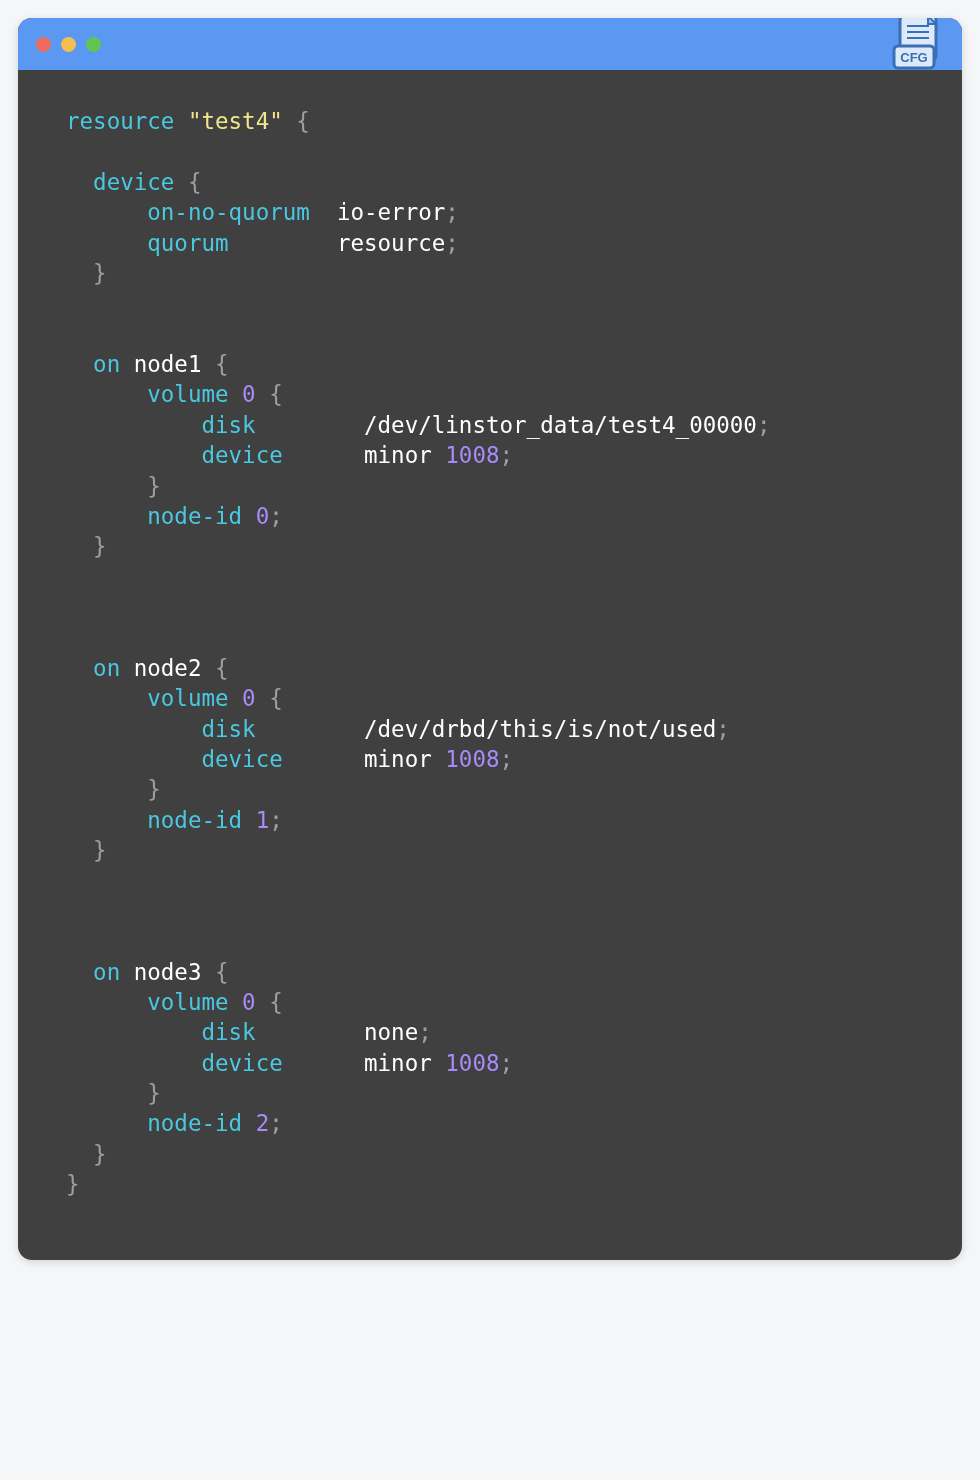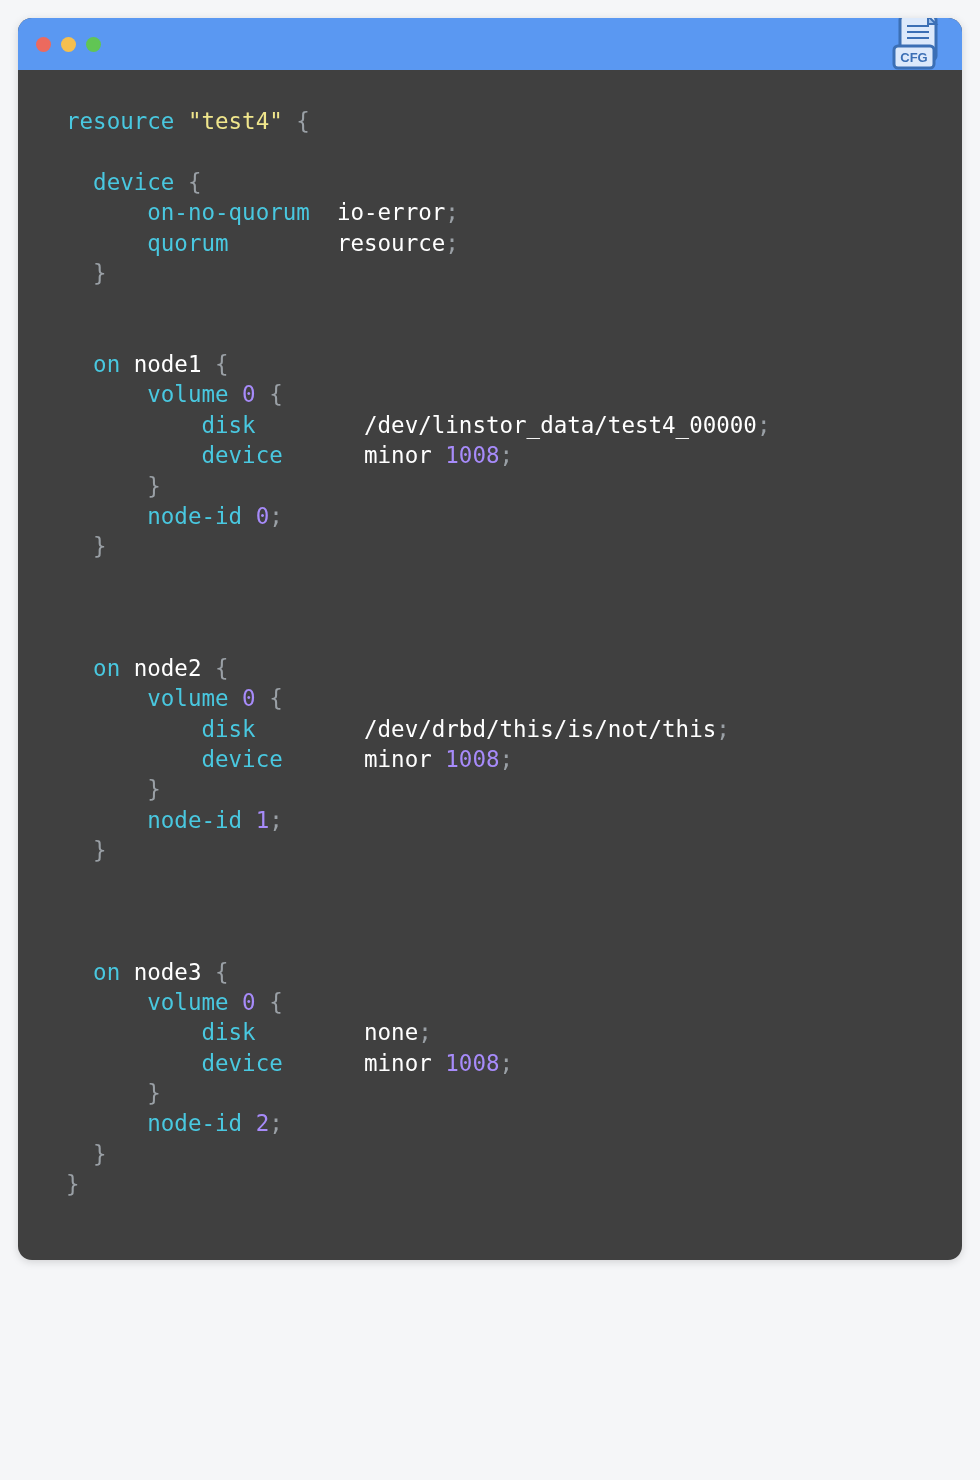--- a/index.html
+++ b/index.html
@@ -87,21 +87,21 @@
           <span class="kw">disk</span>        <span class="plain">/dev/linstor_data/test4_00000</span><span class="punct">;</span>
           <span class="kw">device</span>      <span class="plain">minor</span> <span class="num">1008</span><span class="punct">;</span>
       <span class="brace">}</span>
       <span class="kw">node-id</span> <span class="num">0</span><span class="punct">;</span>
   <span class="brace">}</span>
 
 
 
   <span class="kw">on</span> <span class="plain">node2</span> <span class="brace">{</span>
       <span class="kw">volume</span> <span class="num">0</span> <span class="brace">{</span>
-          <span class="kw">disk</span>        <span class="plain">/dev/drbd/this/is/not/this</span><span class="punct">;</span>
+          <span class="kw">disk</span>        <span class="plain">/dev/drbd/this/is/not/used</span><span class="punct">;</span>
           <span class="kw">device</span>      <span class="plain">minor</span> <span class="num">1008</span><span class="punct">;</span>
       <span class="brace">}</span>
       <span class="kw">node-id</span> <span class="num">1</span><span class="punct">;</span>
   <span class="brace">}</span>
 
 
 
   <span class="kw">on</span> <span class="plain">node3</span> <span class="brace">{</span>
       <span class="kw">volume</span> <span class="num">0</span> <span class="brace">{</span>
           <span class="kw">disk</span>        <span class="plain">none</span><span class="punct">;</span>

